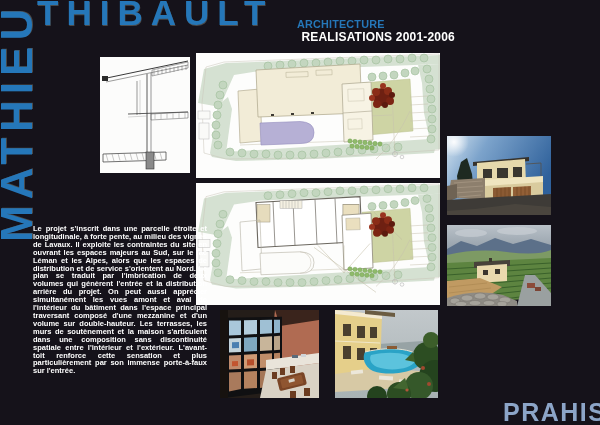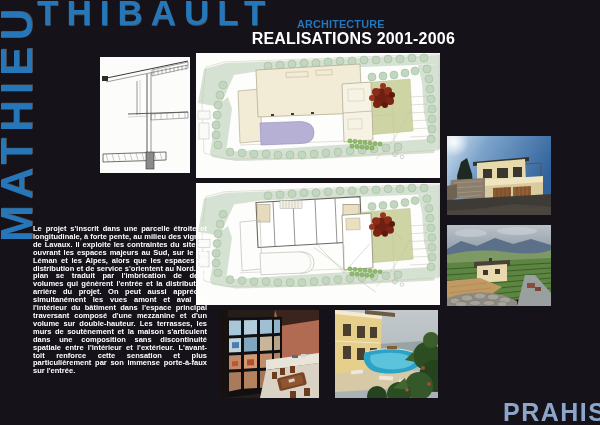--- a/index.html
+++ b/index.html
@@ -7,21 +7,21 @@
         font-family:"Liberation Sans",sans-serif;}
   .abs{position:absolute;}
   
   .name-vertical{left:-3px;top:242px;transform-origin:0 0;transform:rotate(-90deg);
     font-size:44px;font-weight:bold;letter-spacing:6px;line-height:40px;color:#2577b9;
     white-space:nowrap;text-shadow:0.5px 0.5px 0 #4a4a4a;}
   .name-main{left:37px;top:-7px;font-size:35px;font-weight:bold;letter-spacing:8px;
     line-height:40px;color:#2577b9;white-space:nowrap;text-shadow:0.5px 0.5px 0 #4a4a4a;}
   .subtitle{left:297px;top:18px;font-size:11.5px;font-weight:bold;color:#2577b9;
     letter-spacing:0.2px;transform:scaleX(0.94);transform-origin:0 0;white-space:nowrap;}
-  .series{top:30px;right:145px;font-size:16px;font-weight:bold;color:#ffffff;
+  .series{top:30px;right:145px;font-size:12px;font-weight:bold;color:#ffffff;
     letter-spacing:0.2px;white-space:nowrap;}
   
   .desc{left:33px;top:225px;width:174px;color:#ffffff;font-size:7.5px;line-height:7.9px;
     font-weight:bold;text-align:justify;}
   .footer-name{left:503px;top:400px;font-size:25px;font-weight:bold;letter-spacing:1.5px;
     line-height:1;color:#8ca5c8;white-space:nowrap;}
   
   .img{display:block;}
   .panel-detail{left:100px;top:57px;width:90px;height:116px;}
   .plan1{left:196px;top:53px;width:244px;height:125px;}

